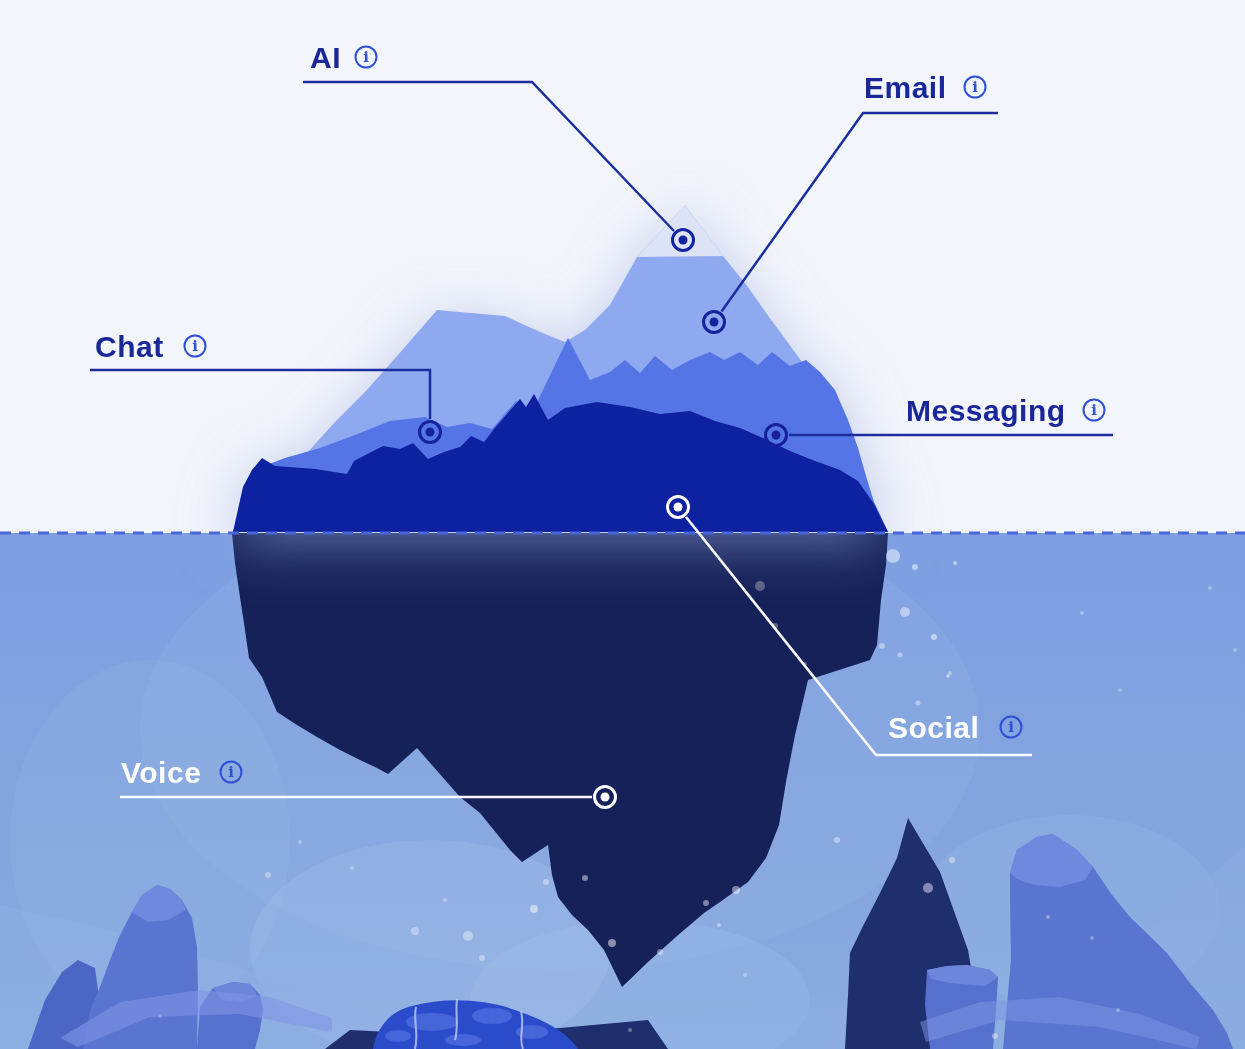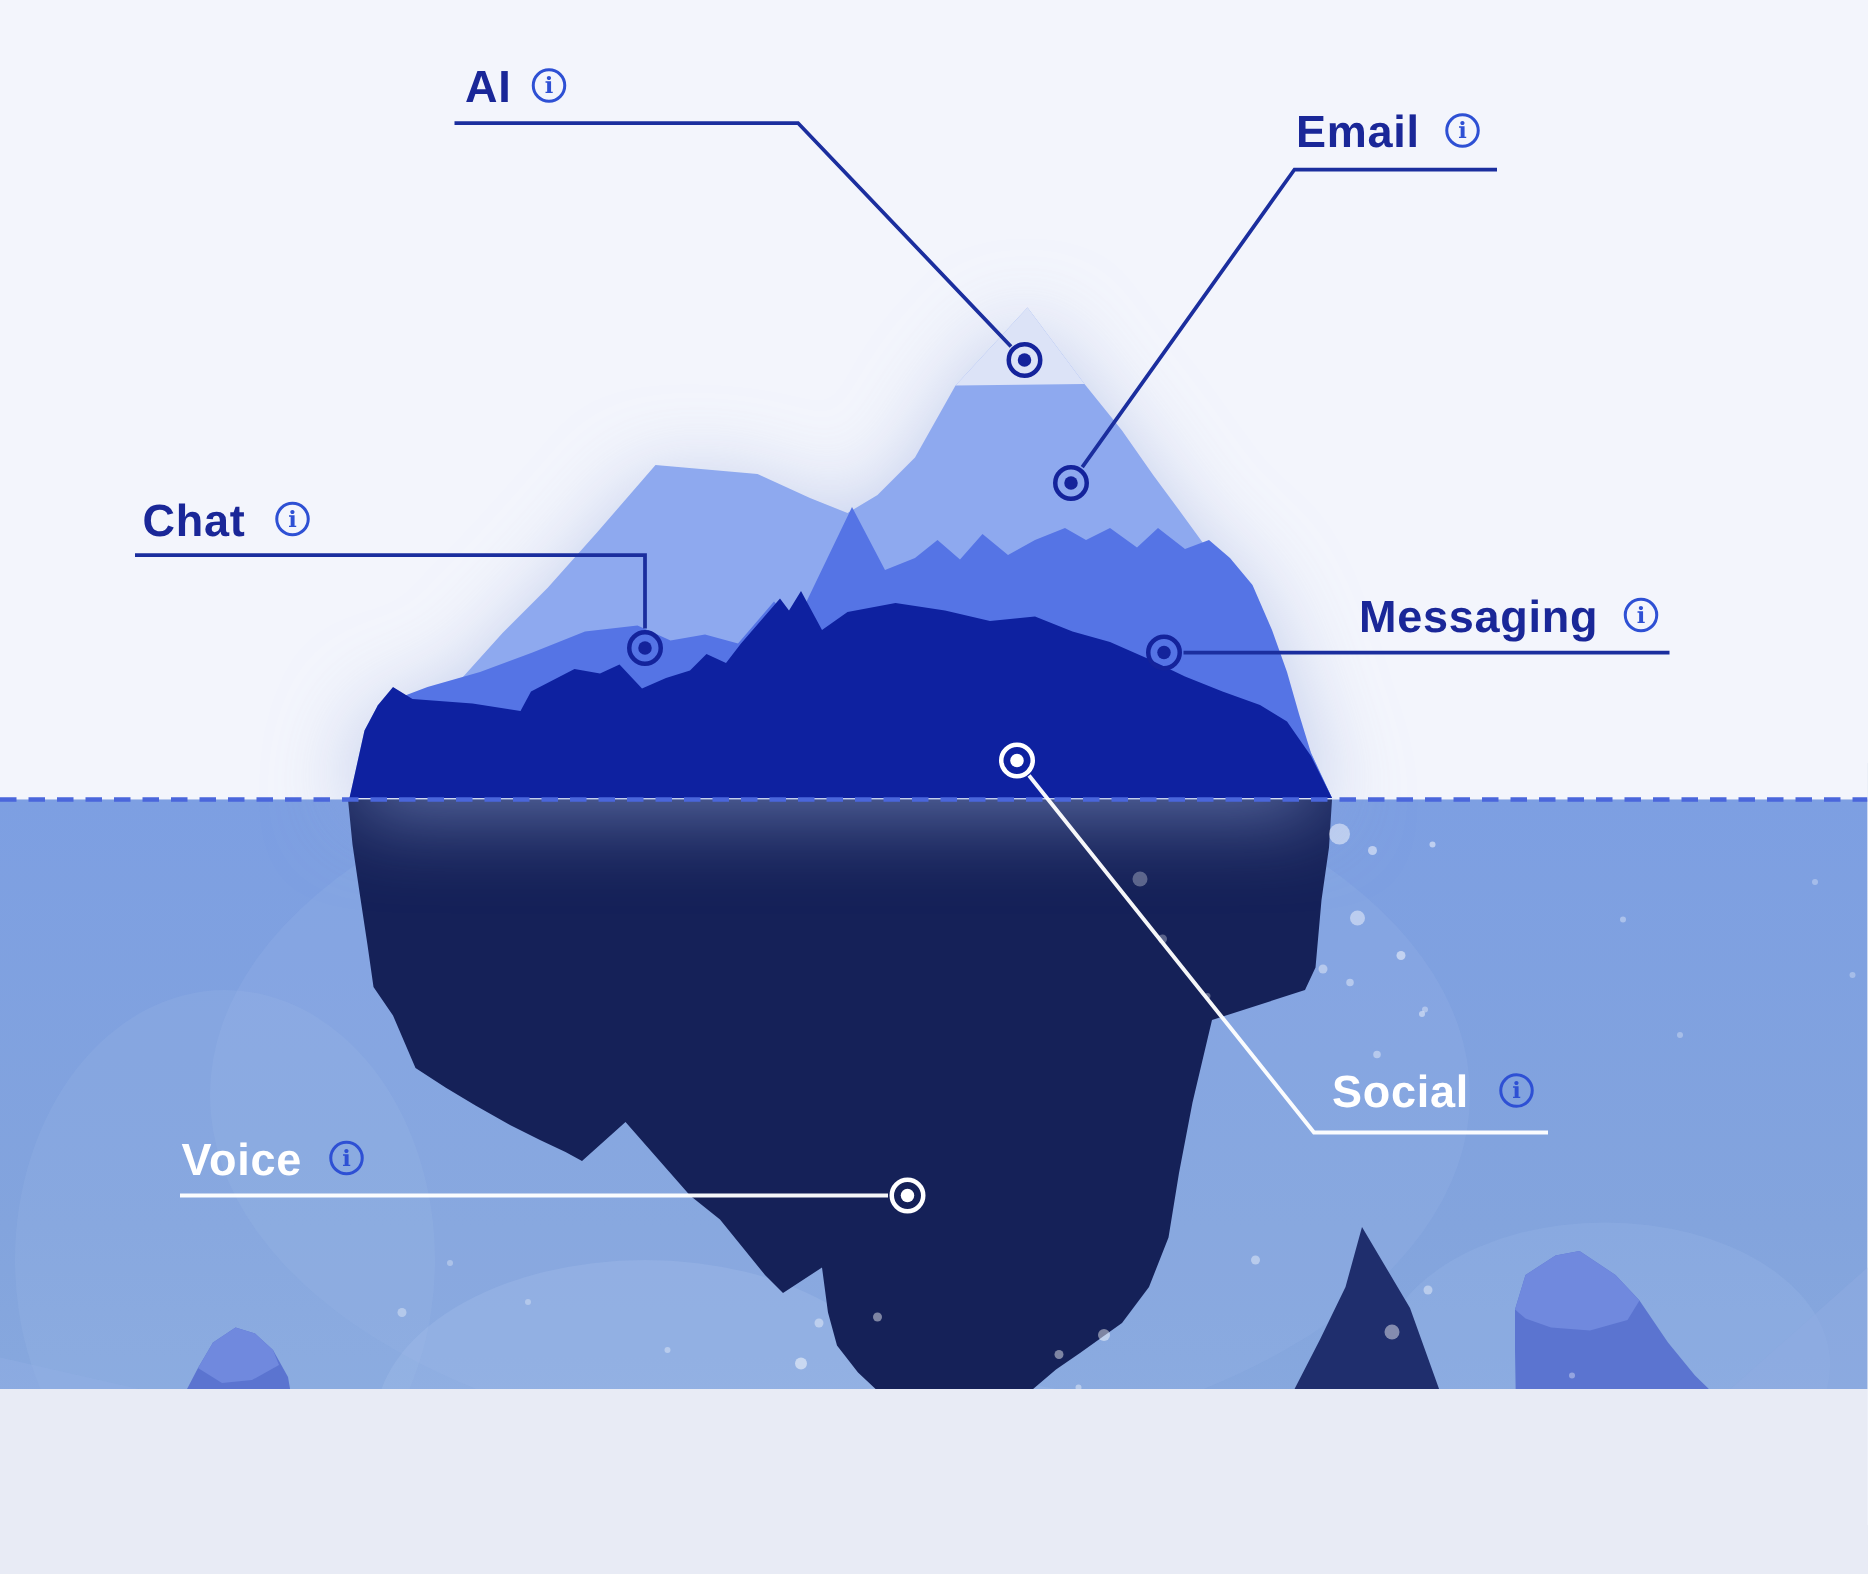--- a/index.html
+++ b/index.html
@@ -1,16 +1,16 @@
 <!DOCTYPE html>
 <html><head>
 <meta charset="utf-8">
 <style>
   html,body{margin:0;padding:0;background:#e8ebf5;}
-  .stage{position:relative;width:1245px;height:926px;overflow:hidden;font-family:"Liberation Sans",sans-serif;}
+  .stage{position:relative;width:1245px;height:1049px;overflow:hidden;font-family:"Liberation Sans",sans-serif;}
   svg{display:block;}
   .channel-label{font-family:"Liberation Sans",sans-serif;font-weight:bold;font-size:30px;letter-spacing:.5px;}
   .label-navy{fill:#1A2798;}
   .label-white{fill:#FFFFFF;}
   .info-i{font-family:"DejaVu Serif",serif;font-size:15px;font-weight:bold;}
   .connector-navy{stroke:#1B2E9E;stroke-width:2.5;fill:none;}
   .connector-white{stroke:#FFFFFF;stroke-width:2.6;fill:none;stroke-opacity:.96;}
   .berg-above{filter:drop-shadow(0 10px 28px rgba(148,168,222,.6));}
 </style>
 </head>

